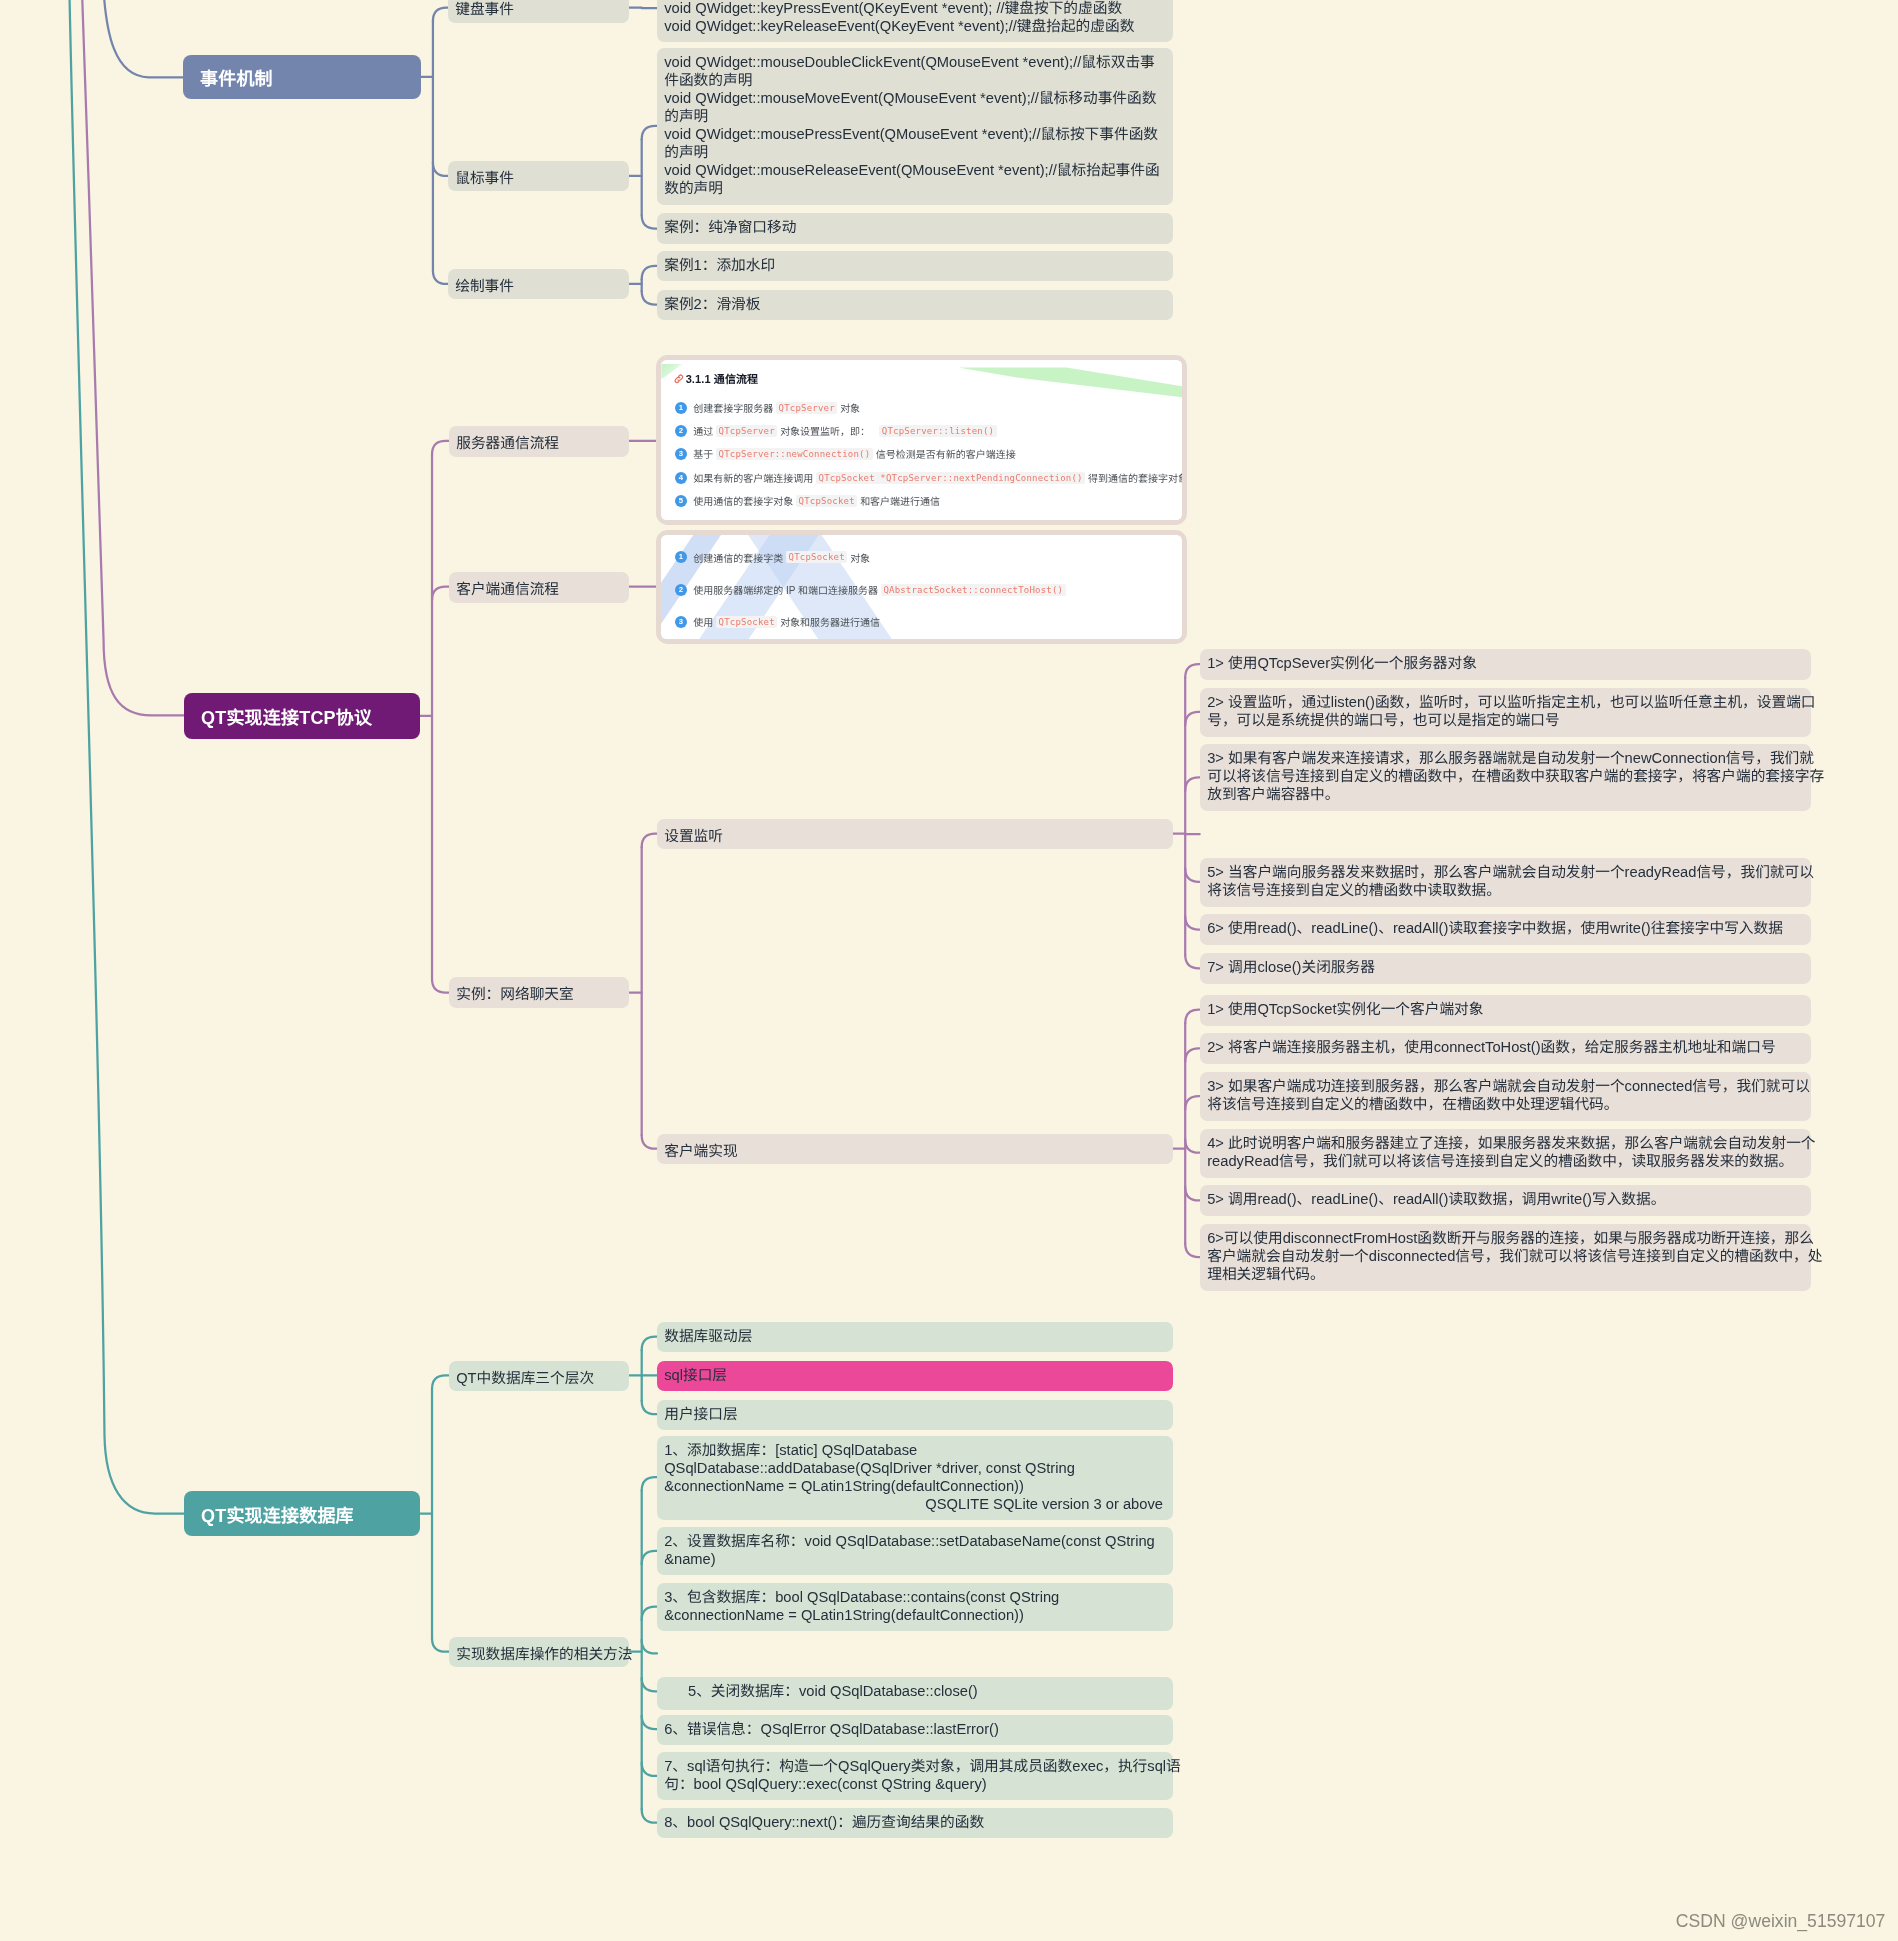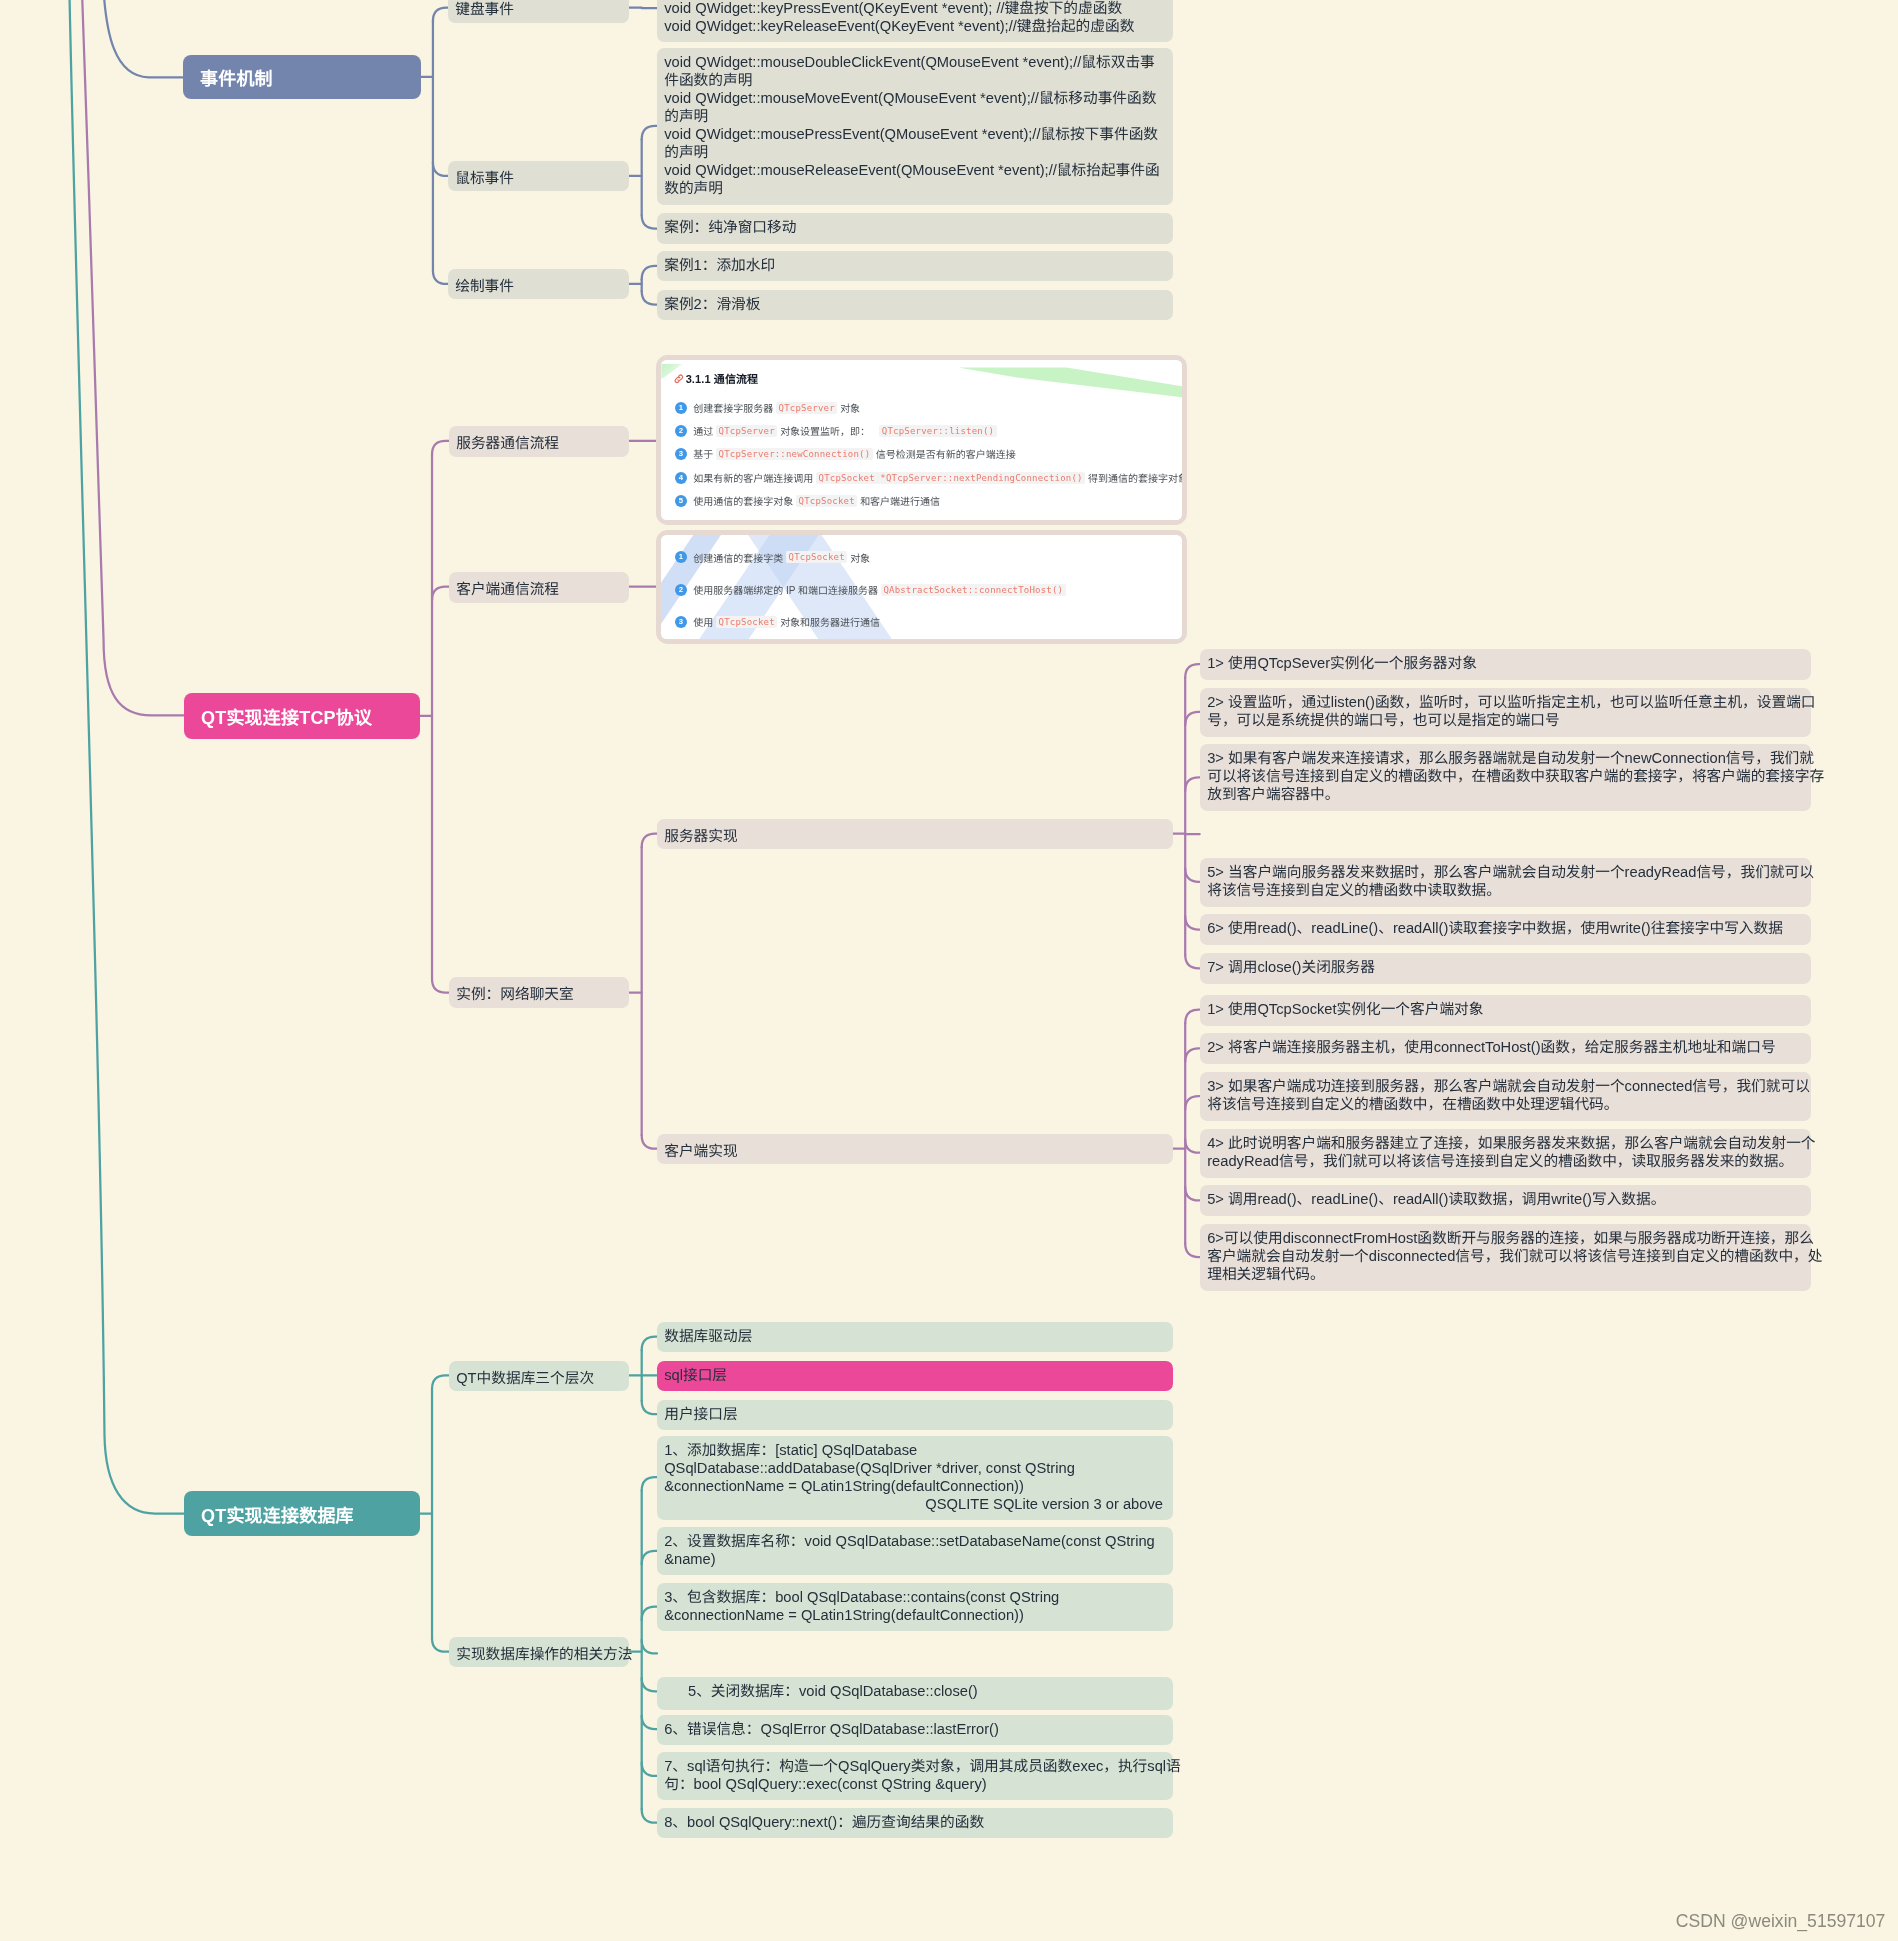--- a/index.html
+++ b/index.html
@@ -133,21 +133,21 @@
     </div>
     <div class="node lvl2" style="left: 448px; top: 269px; width: 181px; height: 30px; background: rgb(223, 223, 212);">
       <span>绘制事件</span>
     </div>
     <div class="node lvl3" style="left: 657px; top: 251px; width: 516px; height: 30px; background: rgb(223, 223, 212);">
       <div>案例1：添加水印</div>
     </div>
     <div class="node lvl3" style="left: 657px; top: 290px; width: 516px; height: 30px; background: rgb(223, 223, 212);">
       <div>案例2：滑滑板</div>
     </div>
-    <div class="node lvl1" style="left: 184px; top: 693px; width: 236px; height: 46px; background: #ec4899;">
+    <div class="node lvl1" style="left: 184px; top: 693px; width: 236px; height: 46px; background: #701a75;">
       <span>QT实现连接TCP协议</span>
     </div>
     <div class="node lvl2" style="left: 449px; top: 426px; width: 180px; height: 31px; background: rgb(232, 223, 217);">
       <span>服务器通信流程</span>
     </div>
     <div class="node lvl2" style="left: 449px; top: 572px; width: 180px; height: 31px; background: rgb(232, 223, 217);">
       <span>客户端通信流程</span>
     </div>
     <div class="node lvl2" style="left: 449px; top: 977px; width: 180px; height: 31px; background: rgb(232, 223, 217);">
       <span>实例：网络聊天室</span>
@@ -194,21 +194,21 @@
       <div>6、错误信息：QSqlError QSqlDatabase::lastError()</div>
     </div>
     <div class="node lvl3" style="left: 657px; top: 1752px; width: 516px; height: 48px; background: rgb(214, 227, 212);">
       <div>7、sql语句执行：构造一个QSqlQuery类对象，调用其成员函数exec，执行sql语</div>
       <div>句：bool QSqlQuery::exec(const QString &amp;query)</div>
     </div>
     <div class="node lvl3" style="left: 657px; top: 1808px; width: 516px; height: 30px; background: rgb(214, 227, 212);">
       <div>8、bool QSqlQuery::next()：遍历查询结果的函数</div>
     </div>
     <div class="node lvl2" style="left: 657px; top: 819px; width: 516px; height: 30px; background: rgb(232, 223, 217);">
-      <span>服务器实现</span>
+      <span>设置监听</span>
     </div>
     <div class="node lvl3" style="left: 1200px; top: 649px; width: 611px; height: 31px; background: rgb(232, 223, 217);">
       <div>1&gt; 使用QTcpSever实例化一个服务器对象</div>
     </div>
     <div class="node lvl3" style="left: 1200px; top: 688px; width: 611px; height: 49px; background: rgb(232, 223, 217);">
       <div>2&gt; 设置监听，通过listen()函数，监听时，可以监听指定主机，也可以监听任意主机，设置端口</div>
       <div>号，可以是系统提供的端口号，也可以是指定的端口号</div>
     </div>
     <div class="node lvl3" style="left: 1200px; top: 744px; width: 611px; height: 67px; background: rgb(232, 223, 217);">
       <div>3&gt; 如果有客户端发来连接请求，那么服务器端就是自动发射一个newConnection信号，我们就</div>

